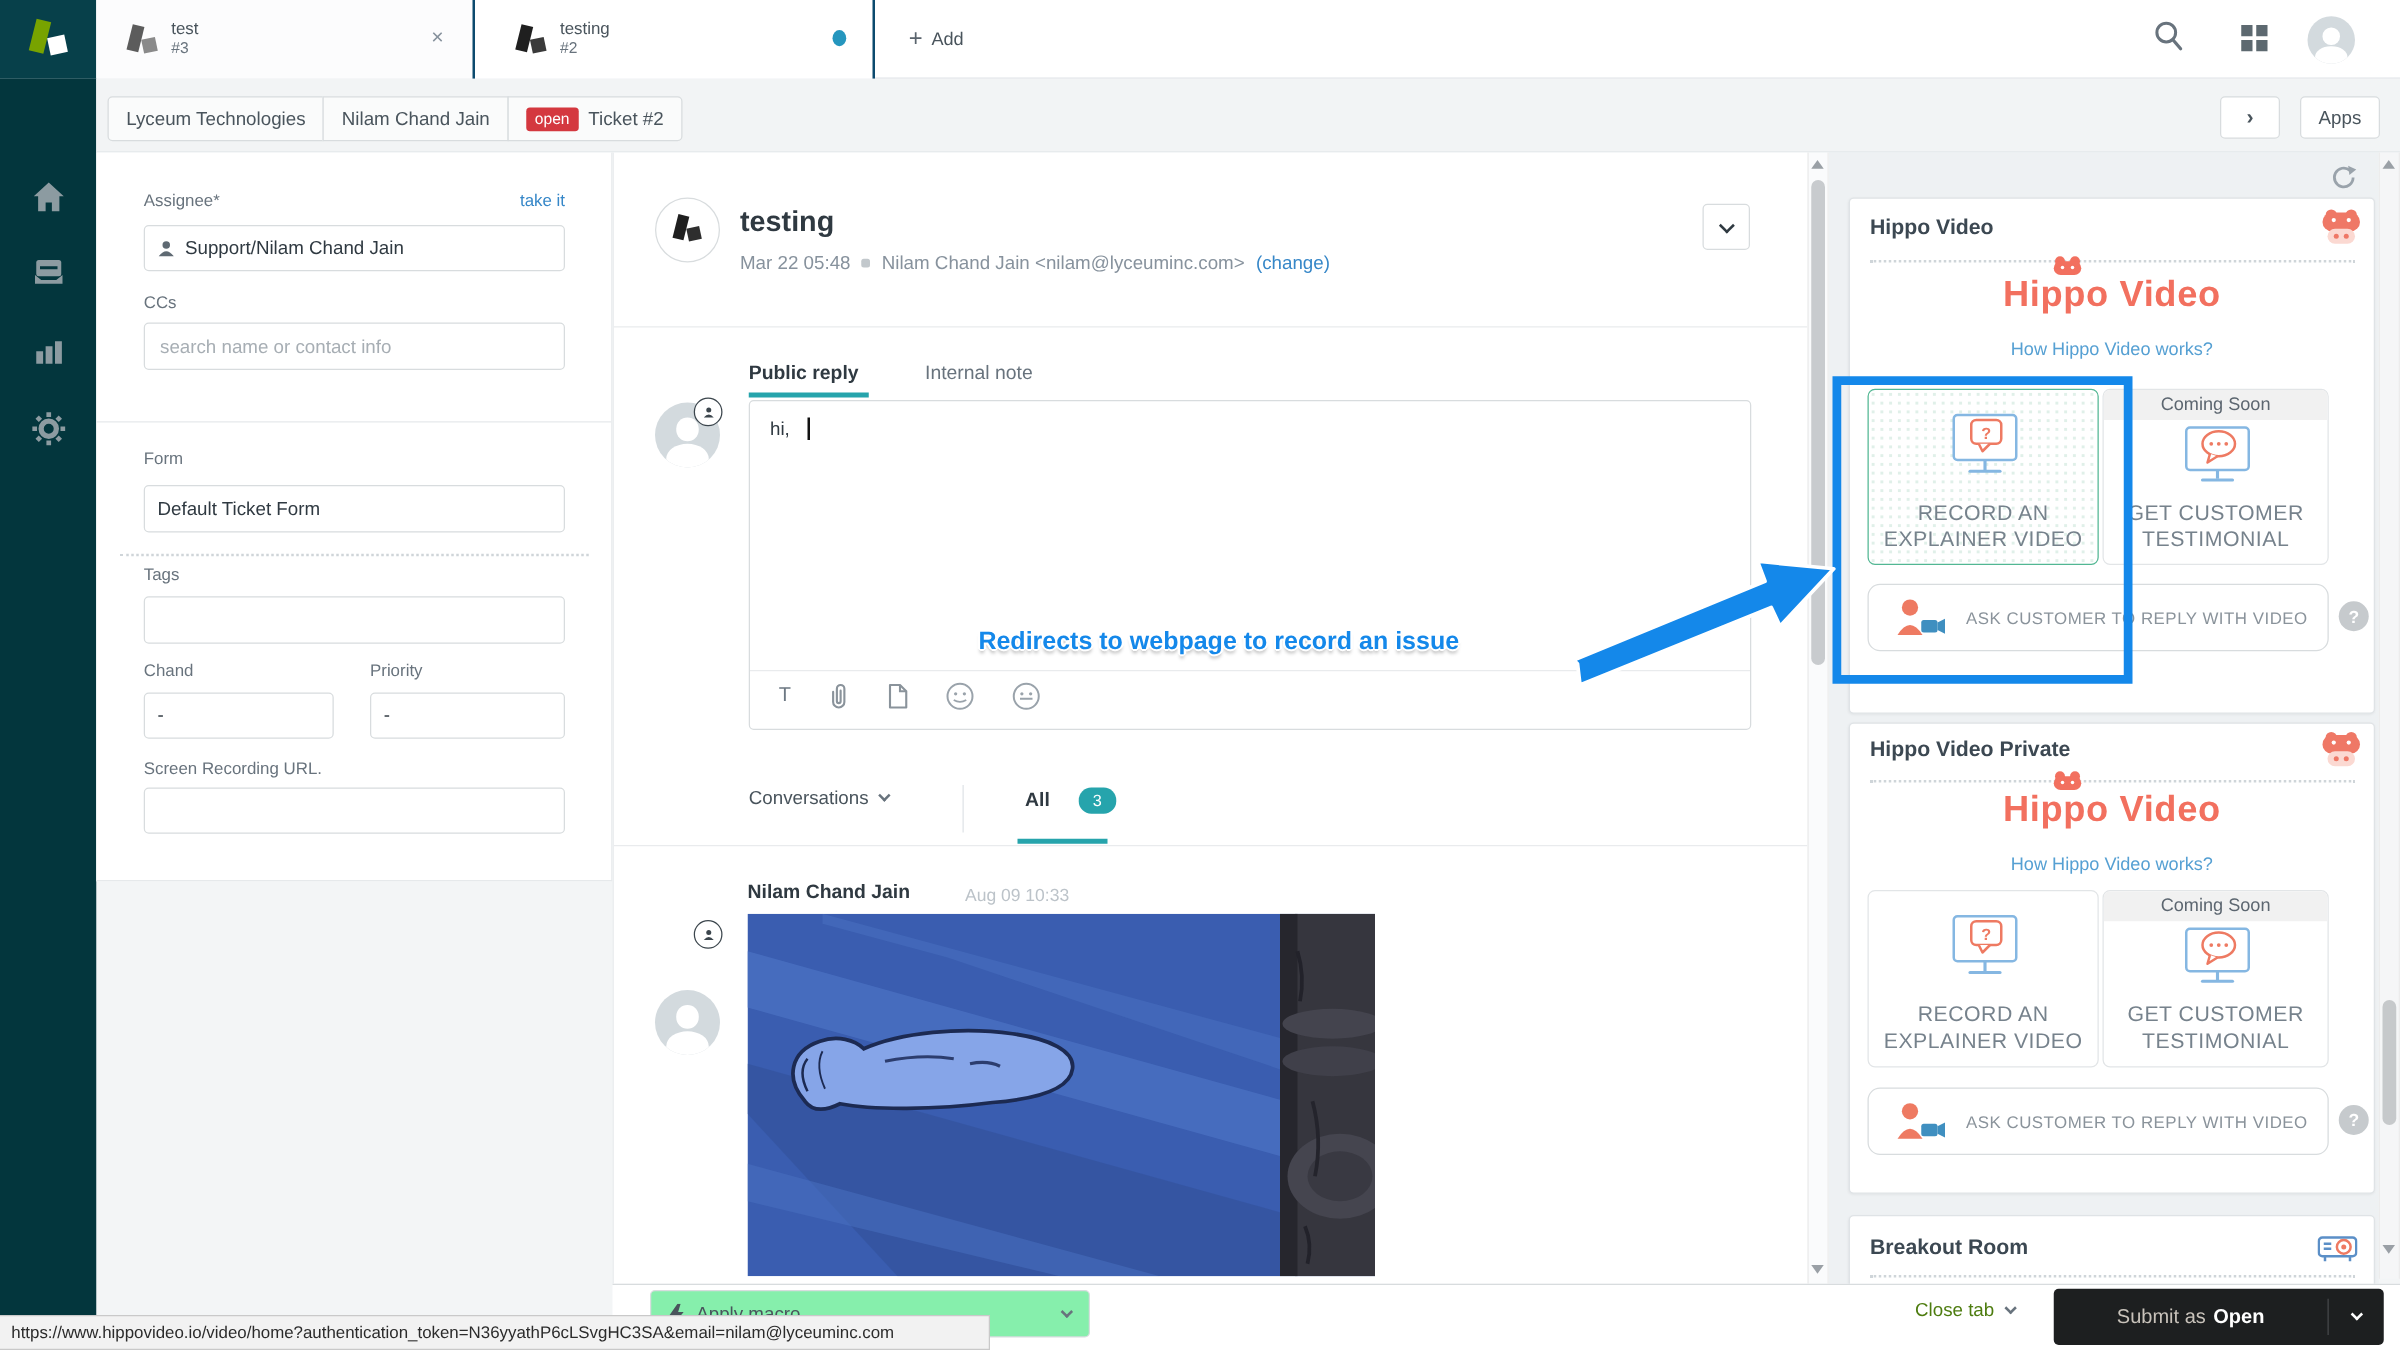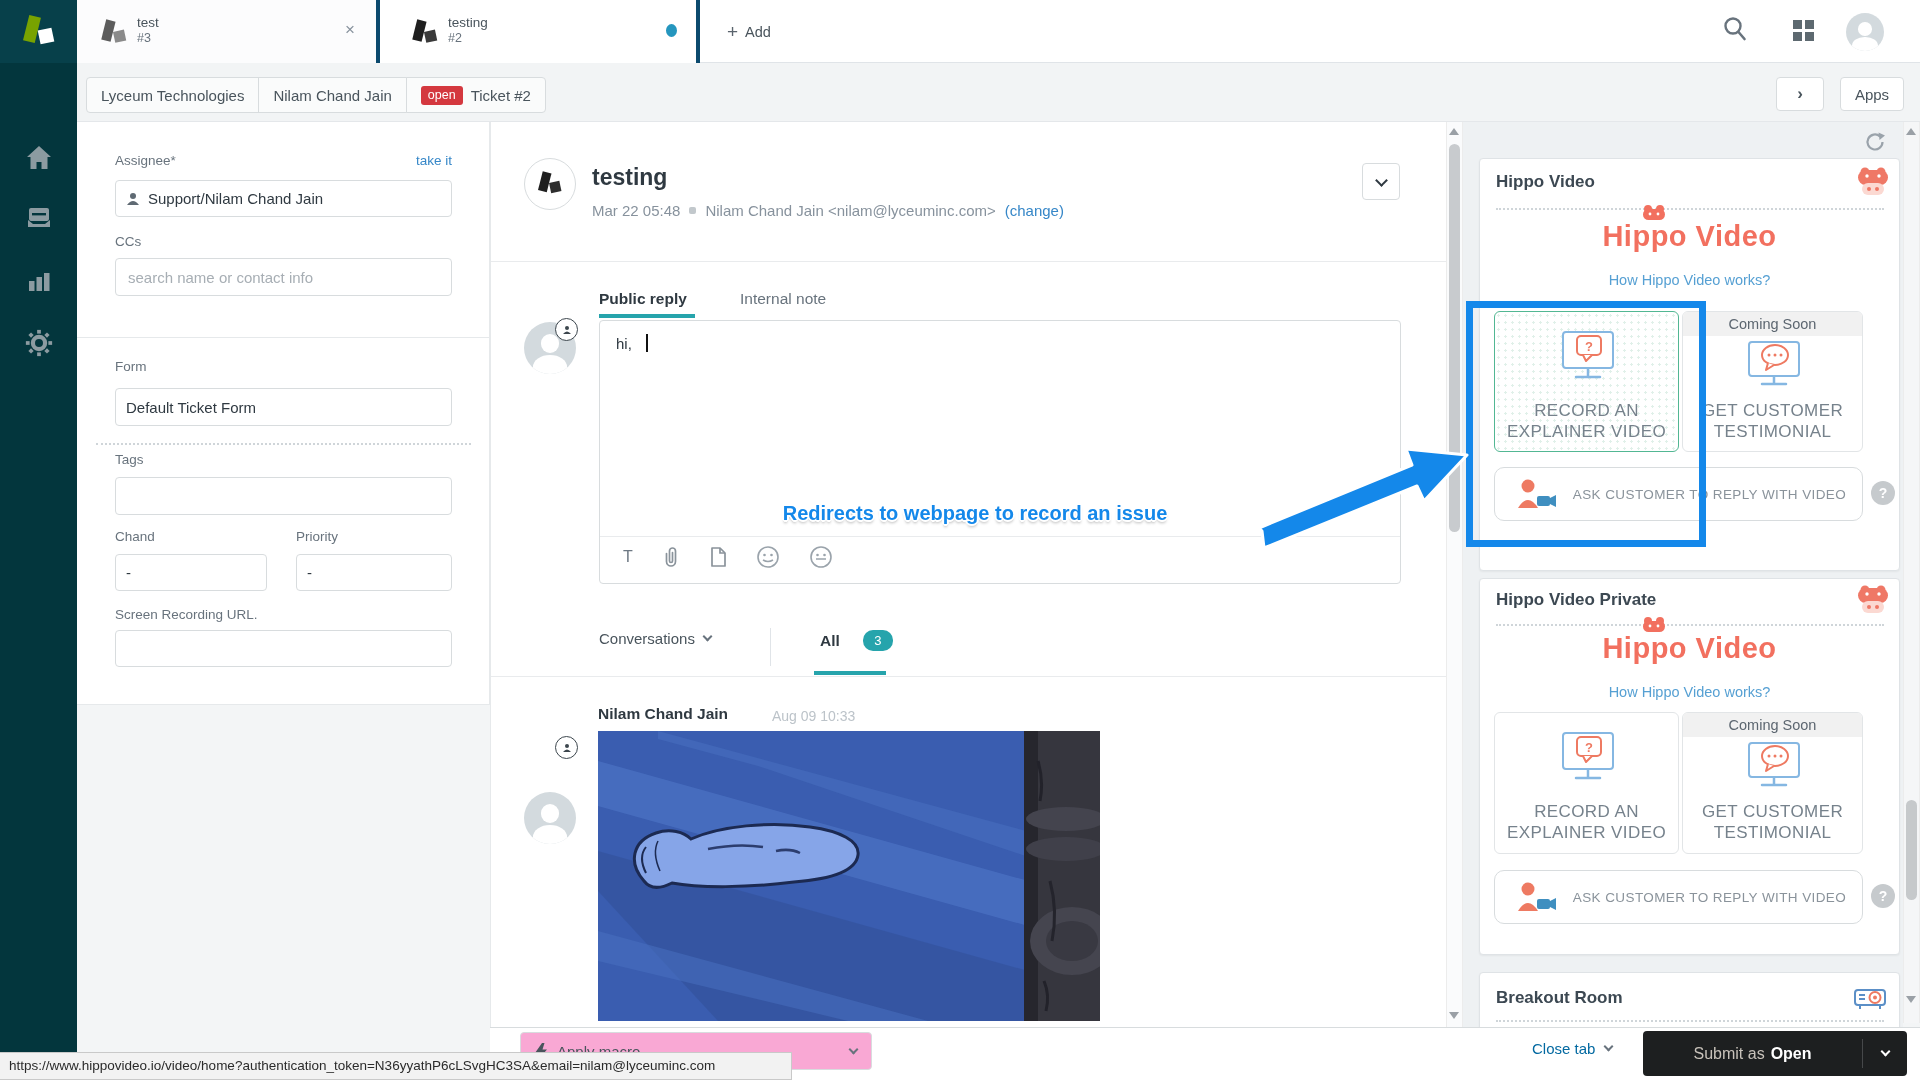--- a/index.html
+++ b/index.html
@@ -8,21 +8,21 @@
   .abs{position:absolute;}
   .flex{display:flex;align-items:center;}
   .chev{display:inline-block;width:7px;height:7px;border-right:2px solid currentColor;border-bottom:2px solid currentColor;transform:rotate(45deg);}
   .chev.sm{width:5px;height:5px;}
   
   .topbar{left:0;top:0;width:1920px;height:63px;background:#fff;border-bottom:1px solid #e0e4e8;box-sizing:border-box;}
   .logo-tile{left:0;top:0;width:77px;height:63px;background:#07404a;}
   .zmark{position:relative;width:30px;height:32px;}
   .zmark .bar{position:absolute;left:2px;top:0;width:12px;height:26px;transform:rotate(14deg);}
   .zmark .sq{position:absolute;left:15px;top:13px;width:14px;height:14px;transform:rotate(-12deg);}
-  .tab{top:0;height:63px;background:#fcfcfd;border-right:4px solid #0c4a6e;box-sizing:border-box;}
+  .tab{top:0;height:63px;background:#fcfcfd;border-right:2px solid #0c4a6e;box-sizing:border-box;}
   .tab.active{background:#fff;}
   .tab-title{font-size:13.5px;color:#49545c;line-height:16px;}
   .tab-num{font-size:12.5px;color:#68737d;line-height:15px;}
   .close-x{font-size:17px;color:#87929d;cursor:pointer;}
   .unsaved-dot{width:11px;height:13px;border-radius:50%;background:#2596be;}
   .addbtn{font-size:14.5px;color:#49545c;gap:7px;cursor:pointer;}
   .plus{font-size:19px;color:#5a646d;line-height:18px;}
   .avatar{border-radius:50%;background:#d3dade;position:relative;overflow:hidden;}
   .avatar .head{position:absolute;left:50%;top:24%;width:36%;height:36%;margin-left:-18%;border-radius:50%;background:#fff;}
   .avatar .body{position:absolute;left:50%;top:64%;width:66%;height:46%;margin-left:-33%;border-radius:50%;background:#fff;}
@@ -78,21 +78,21 @@
   .askbtn{border:1px solid #d8dcde;border-radius:10px;background:#fff;box-sizing:border-box;cursor:pointer;display:flex;align-items:center;}
   .asklbl{font-size:13.5px;color:#8a939b;letter-spacing:.4px;flex:1;text-align:center;}
   .helpc{width:24px;height:24px;border-radius:50%;background:#c6cacd;color:#fff;font-size:14px;font-weight:bold;display:flex;align-items:center;justify-content:center;cursor:pointer;}
   
   .sb-track{background:#fafbfc;border-left:1px solid #ececec;border-right:1px solid #ececec;box-sizing:border-box;}
   .sb-thumb{background:#c8cbce;border-radius:6px;}
   .tri-up{width:0;height:0;border-left:5px solid transparent;border-right:5px solid transparent;border-bottom:7px solid #9aa0a6;}
   .tri-down{width:0;height:0;border-left:5px solid transparent;border-right:5px solid transparent;border-top:7px solid #9aa0a6;}
   
   .bottombar{left:490px;top:1027px;width:1430px;height:53px;background:#fff;border-top:1px solid #d8dcde;box-sizing:border-box;z-index:60;}
-  .applymacro{border:1px solid #d8dcde;border-radius:4px;box-sizing:border-box;background:#f9a8d4;font-size:15px;color:#49545c;cursor:pointer;text-decoration:underline;}
+  .applymacro{border:1px solid #d8dcde;border-radius:4px;box-sizing:border-box;background:#86efac;font-size:15px;color:#49545c;cursor:pointer;text-decoration:underline;}
   .submitbtn{background:#1d1f20;border-radius:4px;color:#fff;cursor:pointer;}
   .statusbar{left:0;top:1052px;width:792px;height:28px;background:#f2f2f2;border:1px solid #c9c9c9;border-left:none;box-sizing:border-box;font-size:13.5px;color:#2b2b2b;line-height:26px;padding:0 9px;z-index:70;white-space:nowrap;overflow:hidden;}
 </style>
 </head>
 <body>
 
 <div id="app">
 
   <div class="abs topbar"></div>
   <div class="abs logo-tile flex" style="justify-content:center;">
@@ -495,21 +495,21 @@
   <div class="abs tri-down" style="left:1906px;top:996px;"></div>
 
   <div class="abs bottombar"></div>
   <div class="abs applymacro flex" style="left:520px;top:1032px;width:352px;height:38px;padding:0 14px;gap:10px;z-index:61;">
     <svg width="12" height="17" viewBox="0 0 12 17">
       <path d="M7 0 L0 10 h4.5 L3 17 L12 6.5 H7.5 L9.5 0 Z" fill="#49545c"></path>
     </svg>
     <span>Apply macro</span>
     <span class="chev sm" style="margin-left:auto;margin-top:-3px;color:#68737d;"></span>
   </div>
-  <div class="abs flex" style="left:1532px;top:1040px;gap:10px;font-size:15px;color:#0369a1;z-index:61;">
+  <div class="abs flex" style="left:1532px;top:1040px;gap:10px;font-size:15px;color:#4d7c0f;z-index:61;">
     <span>Close tab</span>
     <span class="chev sm" style="margin-top:-4px;color:#68737d;"></span>
   </div>
   <div class="abs submitbtn" style="left:1643px;top:1031px;width:264px;height:45px;z-index:61;">
     <div class="flex" style="position:absolute;left:0;top:0;width:219px;height:45px;justify-content:center;gap:6px;font-size:16px;">
       <span style="color:#c8c2ba;">Submit as</span>
       <span style="color:#fff;font-weight:bold;">Open</span>
     </div>
     <div style="position:absolute;left:219px;top:8px;width:1px;height:29px;background:#46484a;"></div>
     <div class="flex" style="position:absolute;left:220px;top:0;width:44px;height:45px;justify-content:center;">

